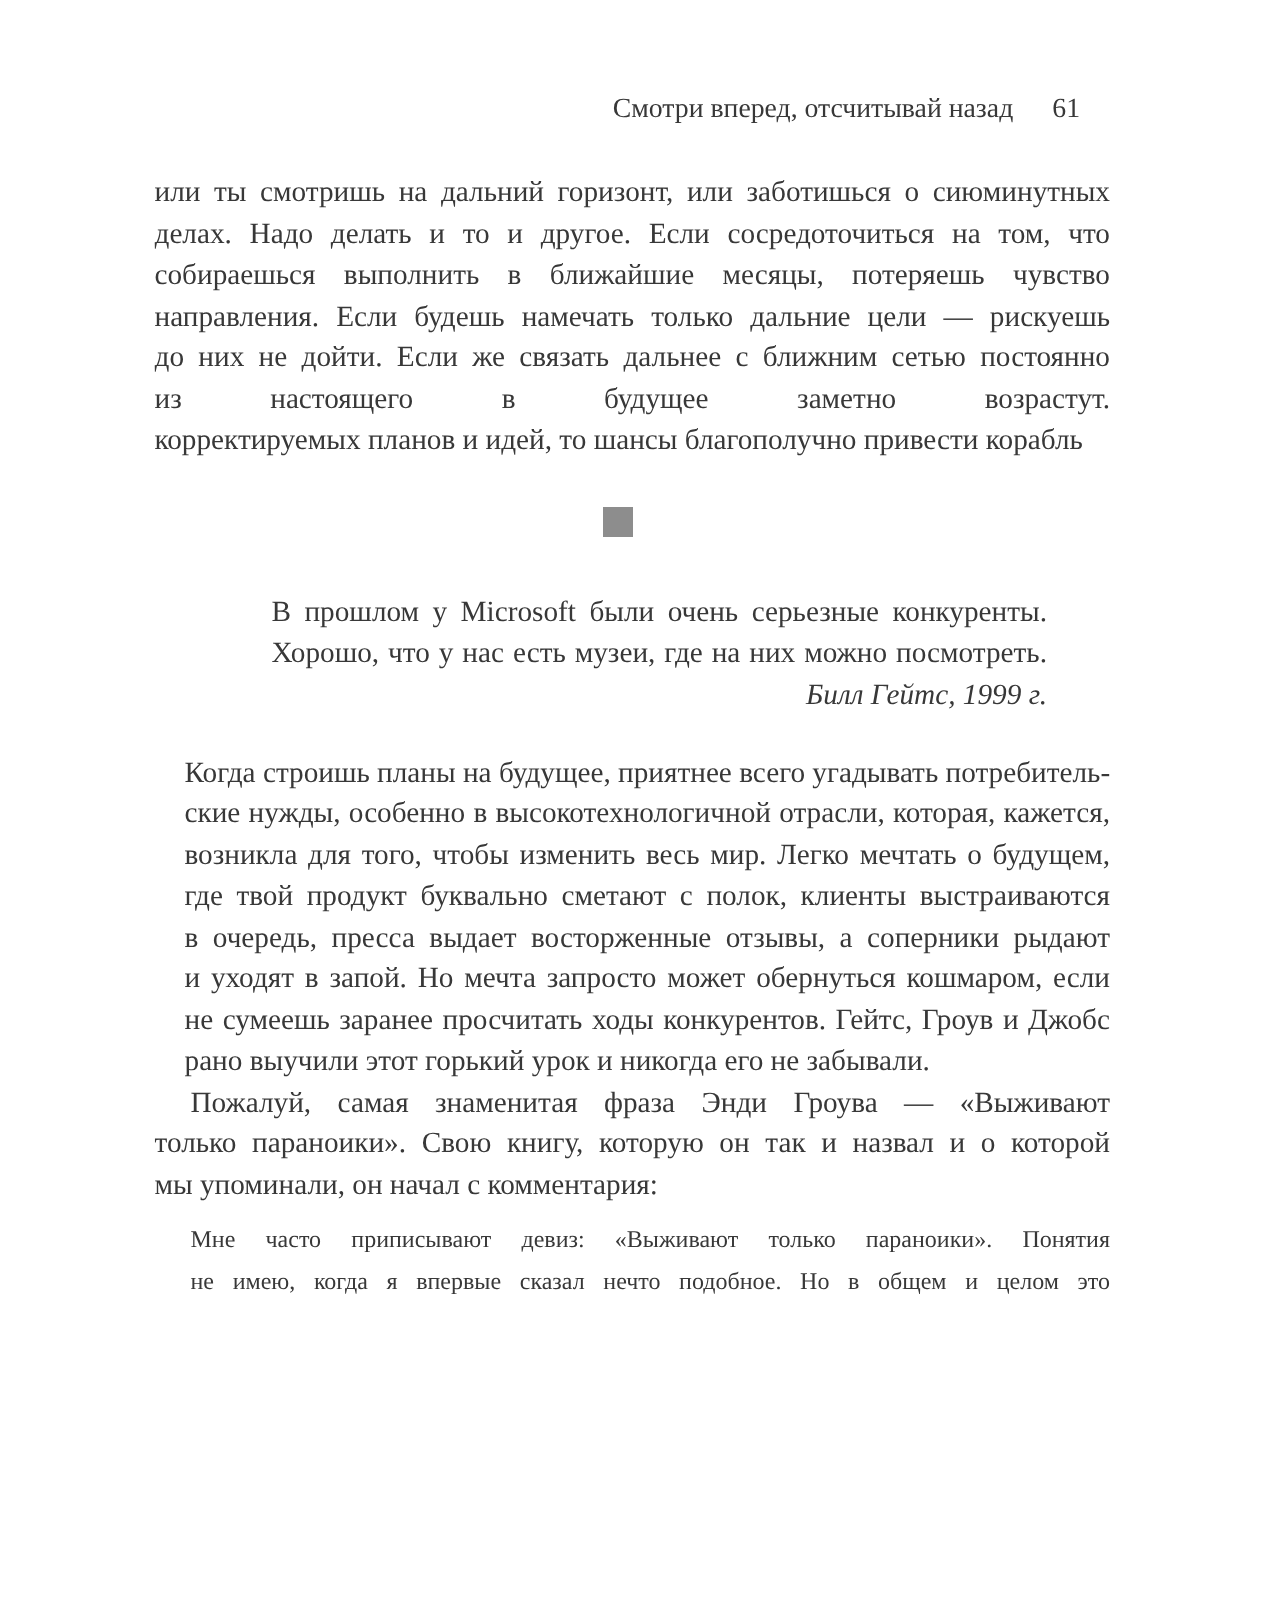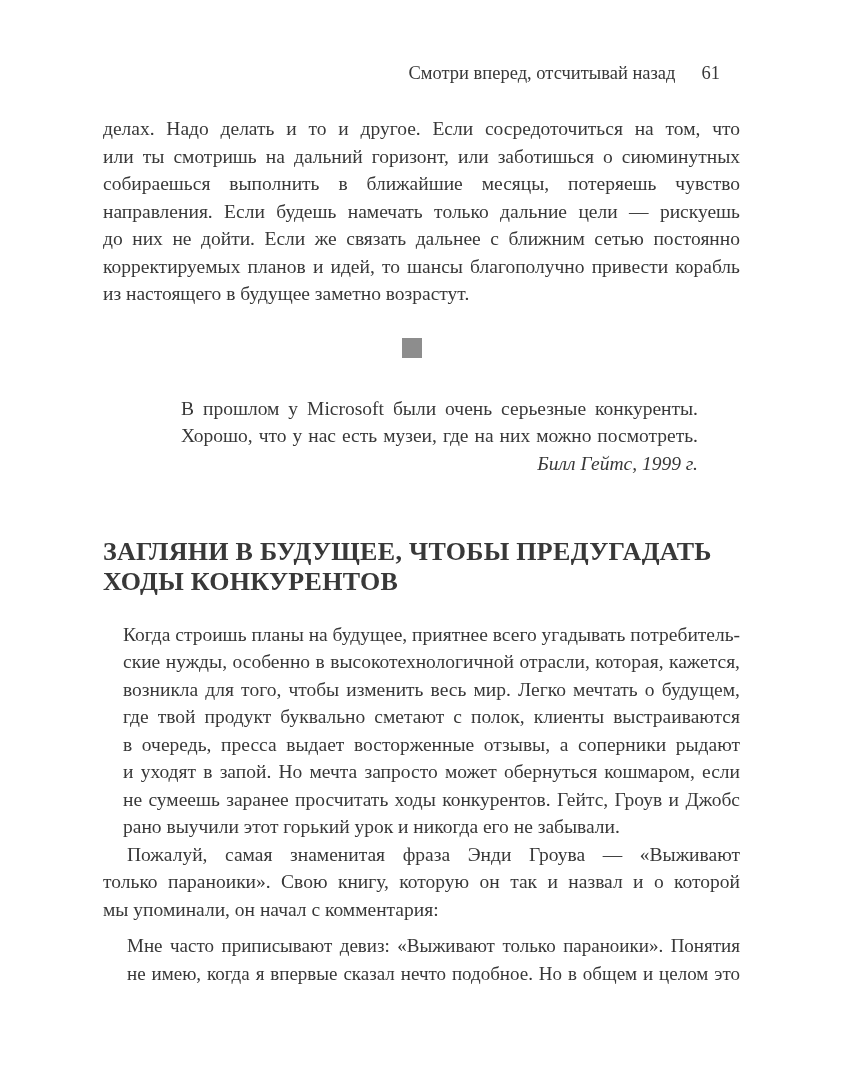--- a/index.html
+++ b/index.html
@@ -75,59 +75,55 @@
     font-size: 26px;
     line-height: 30px;
     letter-spacing: 0.3px;
   }
   .p-future { margin-top: 24px; margin-left: 20px; }
   .p-grove .tline:first-child { text-indent: 24px; }
   
   .block-quote {
     margin-top: 9px;
     margin-left: 24px;
-    font-size: 19px;
+    font-size: 16px;
     line-height: 28px;
   }
 </style>
 </head>
 <body>
 
 <div class="page">
   <div class="content">
 
     <div class="running-head">
       <span>Смотри вперед, отсчитывай назад</span>
       <span>61</span>
     </div>
 
     <div class="par p-intro">
+        <div class="tline">или ты смотришь на дальний горизонт, или заботишься о сиюминутных</div>
         <div class="tline">делах. Надо делать и то и другое. Если сосредоточиться на том, что</div>
-        <div class="tline">или ты смотришь на дальний горизонт, или заботишься о сиюминутных</div>
         <div class="tline">собираешься выполнить в ближайшие месяцы, потеряешь чувство</div>
         <div class="tline">направления. Если будешь намечать только дальние цели — рискуешь</div>
         <div class="tline">до них не дойти. Если же связать дальнее с ближним сетью постоянно</div>
+        <div class="tline">из настоящего в будущее заметно возрастут.</div>
         <div class="tline">корректируемых планов и идей, то шансы благополучно привести корабль</div>
-        <div class="tline">из настоящего в будущее заметно возрастут.</div>
       </div>
 
     <div class="divider-square"></div>
 
     <div class="epigraph">
       <div class="par justify-all">
           <div class="tline">В прошлом у Microsoft были очень серьезные конкуренты.</div>
           <div class="tline">Хорошо, что у нас есть музеи, где на них можно посмотреть.</div>
         </div>
       <div class="epigraph-attribution">Билл Гейтс, 1999 г.</div>
     </div>
 
-    <div class="section-heading par no-justify">
-        <div class="tline">ЗАГЛЯНИ В БУДУЩЕЕ, ЧТОБЫ ПРЕДУГАДАТЬ</div>
-        <div class="tline">ХОДЫ КОНКУРЕНТОВ</div>
-      </div>
 
     <div class="par p-future">
         <div class="tline">Когда строишь планы на будущее, приятнее всего угадывать потребитель-</div>
         <div class="tline">ские нужды, особенно в высокотехнологичной отрасли, которая, кажется,</div>
         <div class="tline">возникла для того, чтобы изменить весь мир. Легко мечтать о будущем,</div>
         <div class="tline">где твой продукт буквально сметают с полок, клиенты выстраиваются</div>
         <div class="tline">в очередь, пресса выдает восторженные отзывы, а соперники рыдают</div>
         <div class="tline">и уходят в запой. Но мечта запросто может обернуться кошмаром, если</div>
         <div class="tline">не сумеешь заранее просчитать ходы конкурентов. Гейтс, Гроув и Джобс</div>
         <div class="tline">рано выучили этот горький урок и никогда его не забывали.</div>

